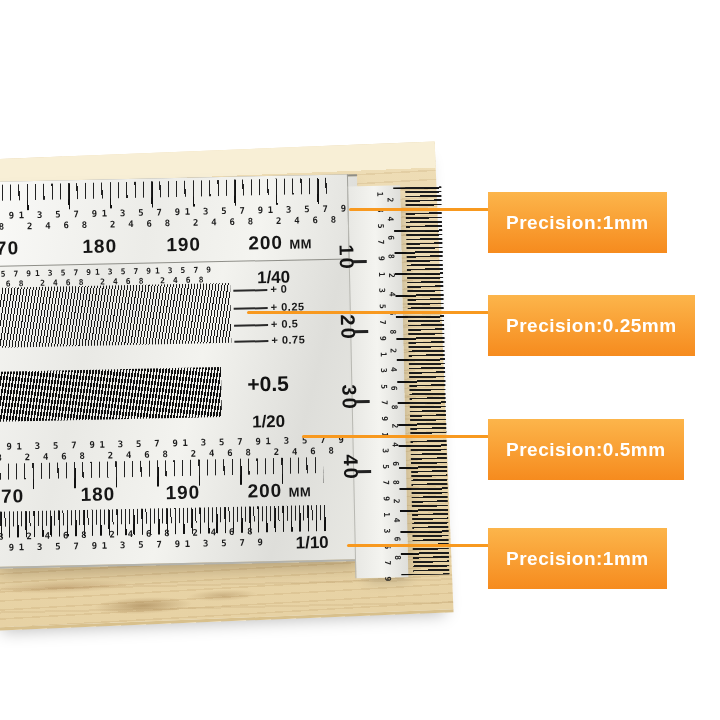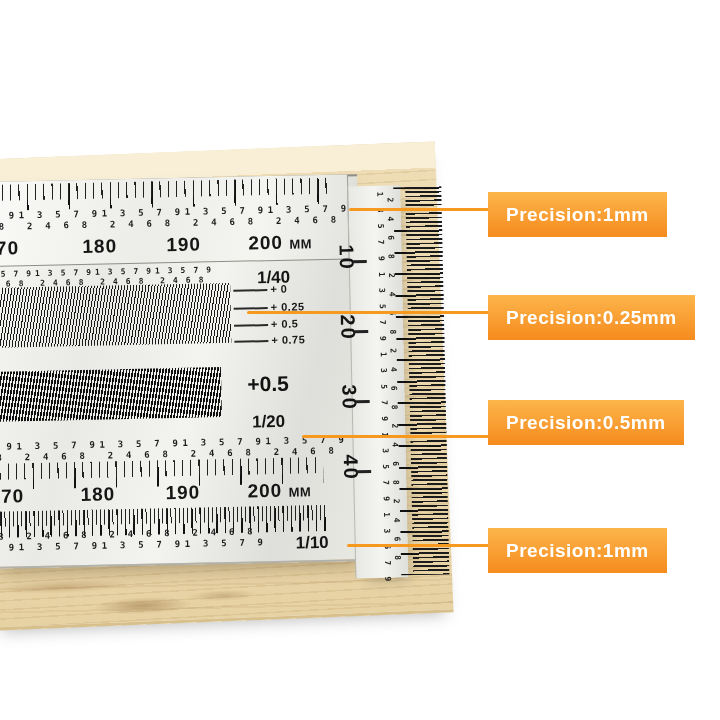--- a/index.html
+++ b/index.html
@@ -65,21 +65,21 @@
     background:repeating-linear-gradient(180deg,#101010 0 2px,rgba(0,0,0,0) 2px 21.5px);}
   .vcomb-short{position:absolute;left:420px;top:14px;width:36px;height:388px;
     background:repeating-linear-gradient(180deg,#1b1b1b 0 1.7px,rgba(0,0,0,0) 1.7px 4.3px);}
   .vnum{position:absolute;left:348px;writing-mode:vertical-rl;font:700 20px "Liberation Sans",sans-serif;color:#141414;letter-spacing:2px;}
   .vdash{position:absolute;left:366px;width:14px;height:2.5px;background:#222;}
   .vdigits{position:absolute;writing-mode:vertical-rl;font:700 8px "DejaVu Sans Mono",monospace;color:#222;white-space:nowrap;}
 
   
   .co-line{position:absolute;height:3px;background:#f8991f;z-index:5;border-radius:2px;}
   .co-box{position:absolute;height:37px;z-index:6;display:flex;align-items:center;justify-content:center;
-    padding:4px 18px;background:linear-gradient(180deg,#fcb54b,#f68b1e);
+    padding:12px 18px;background:linear-gradient(180deg,#fcb54b,#f68b1e);
     color:#ffffff;font:700 19px "Liberation Sans",sans-serif;letter-spacing:.5px;white-space:nowrap;text-align:center;}
 </style>
 </head>
 <body>
 
 <div class="photo">
 
   <div class="wood"></div>
 
   <div class="rgroup">
@@ -215,19 +215,19 @@
   </div>
 
   <div>
     <div class="co-line" style="left:349px;top:208px;width:140px"></div>
     <div class="co-box" style="left:488px;top:192px">Precision:1mm</div>
 
     <div class="co-line" style="left:247px;top:311px;width:242px"></div>
     <div class="co-box" style="left:488px;top:295px">Precision:0.25mm</div>
 
     <div class="co-line" style="left:302px;top:435px;width:187px"></div>
-    <div class="co-box" style="left:488px;top:400px">Precision:0.5mm</div>
+    <div class="co-box" style="left:488px;top:419px">Precision:0.5mm</div>
 
     <div class="co-line" style="left:347px;top:544px;width:142px"></div>
     <div class="co-box" style="left:488px;top:528px">Precision:1mm</div>
   </div>
 
 </div>
 
 </body></html>

